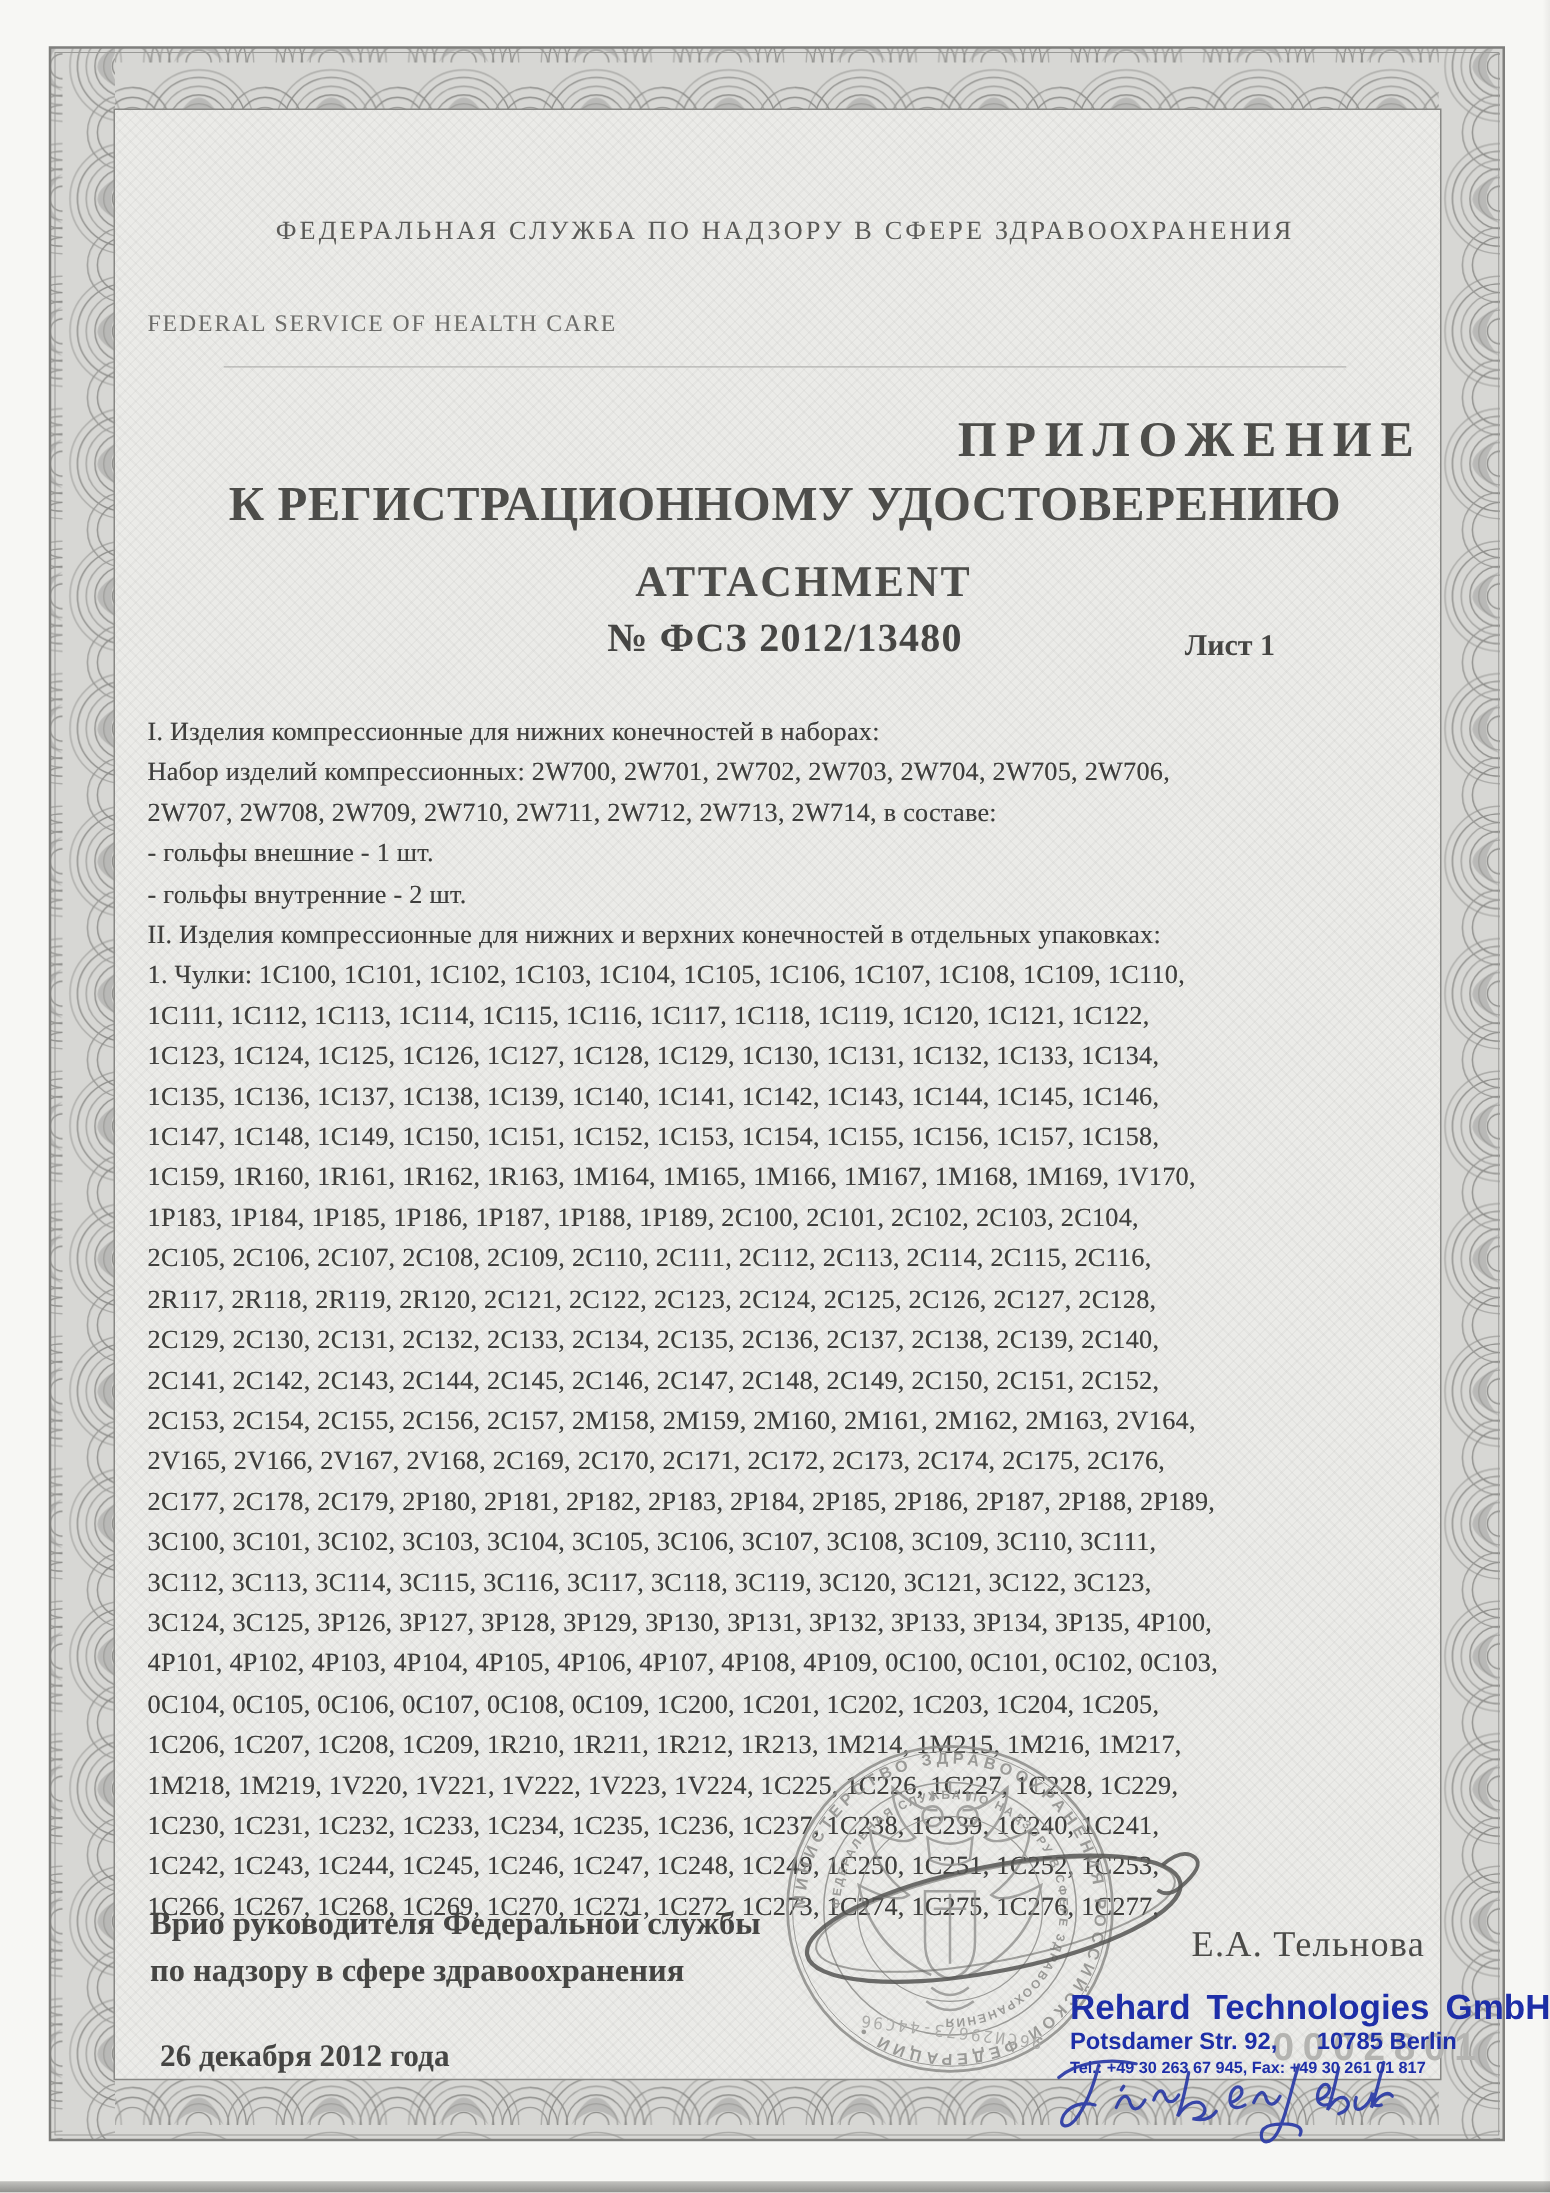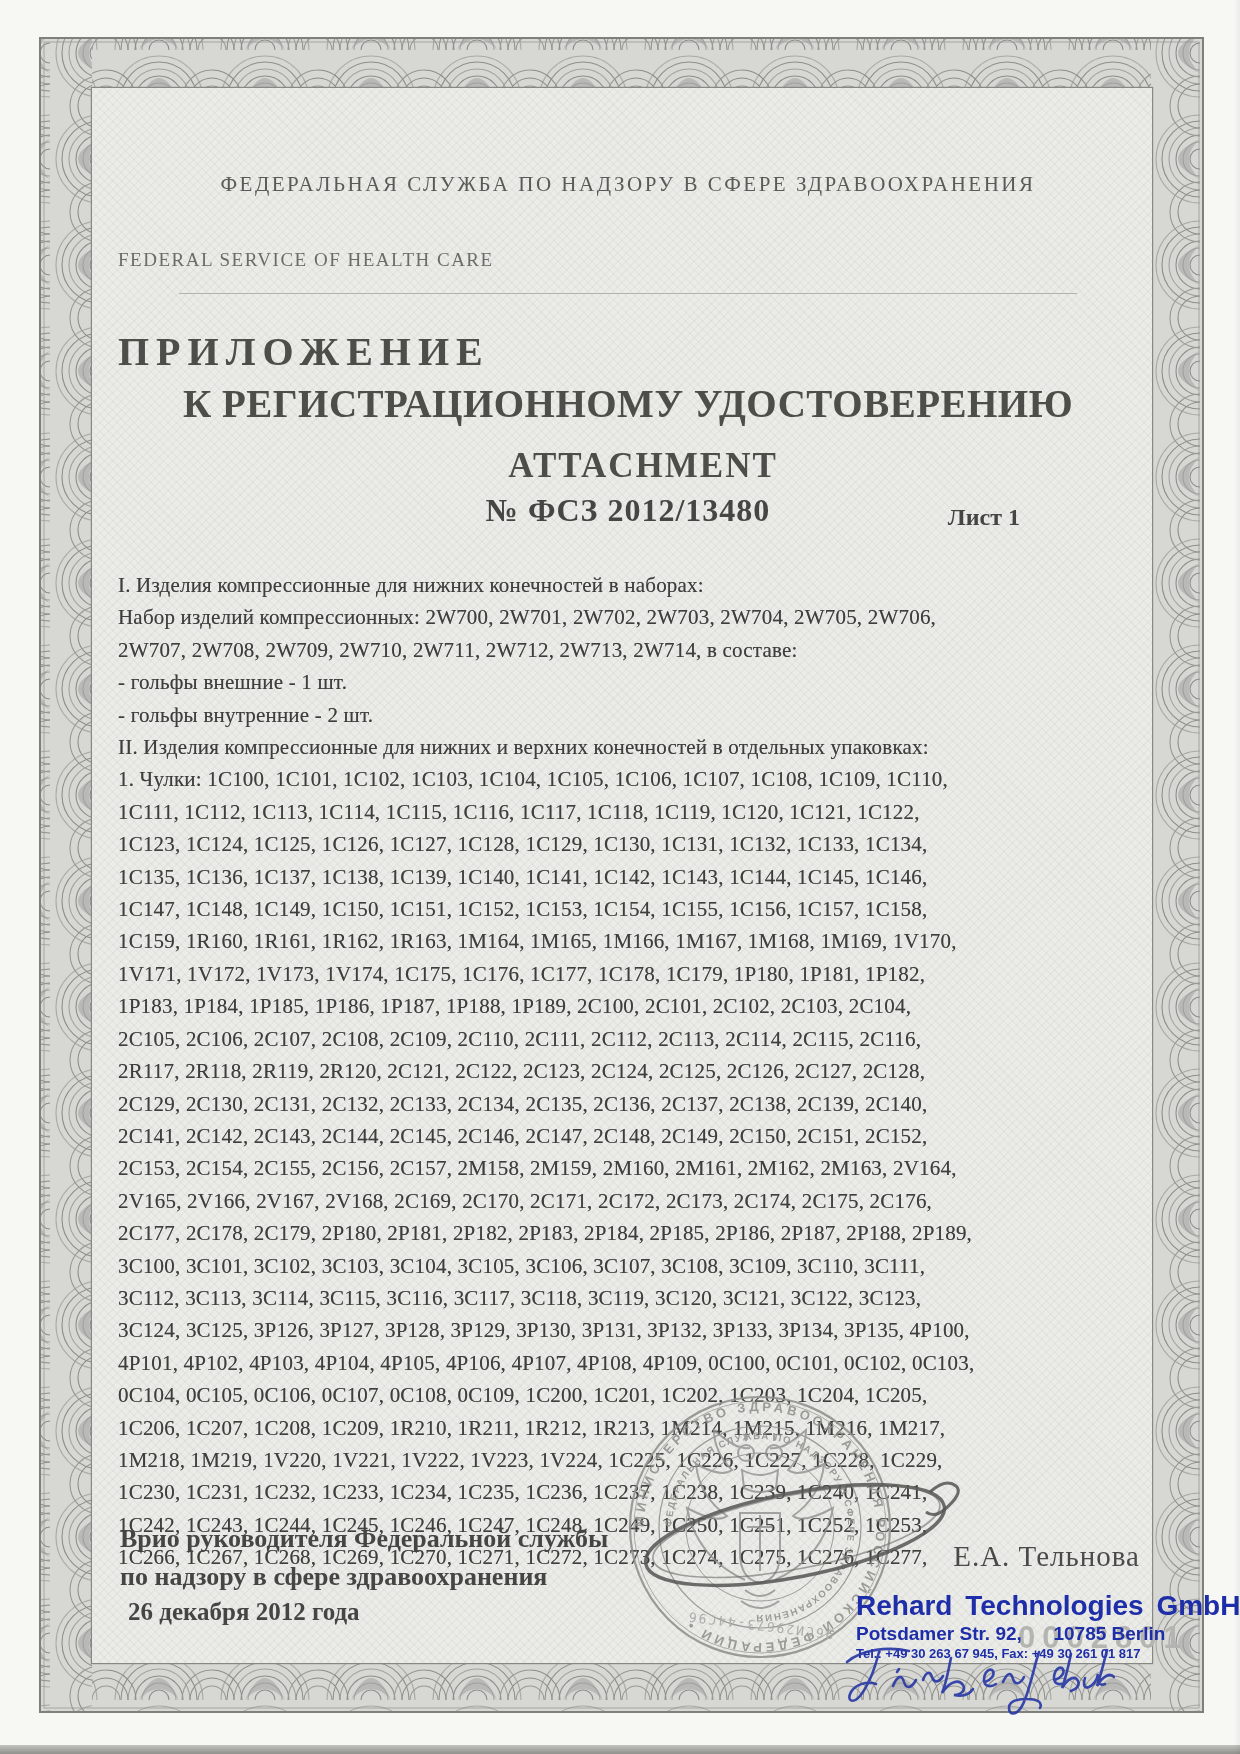--- a/index.html
+++ b/index.html
@@ -30,21 +30,21 @@
   .hdr-ru{
     text-align:center;color:#5a5a57;font-size:21px;letter-spacing:2.5px;
     margin:0 0 52px 0;white-space:nowrap;
   }
   .hdr-en{
     text-align:left;color:#6b6b68;font-size:19px;letter-spacing:1.5px;
     margin:16px 0 22px 0;
   }
   .rule{height:1px;background:#a5a5a2;width:88%;margin:0 auto 34px auto;opacity:.8;}
   .title1{
-    text-align:left;color:#4d4d4a;font-weight:bold;font-size:40px;
+    text-align:right;color:#4d4d4a;font-weight:bold;font-size:40px;
     letter-spacing:7px;margin:0;
   }
   .title2{
     text-align:center;color:#4d4d4a;font-weight:bold;font-size:39px;
     letter-spacing:.5px;margin:6px 0 0 0;white-space:nowrap;
   }
   .attach-row{position:relative;margin-top:20px;}
   .title-en{
     text-align:center;color:#4d4d4a;font-weight:bold;font-size:35px;
     letter-spacing:2px;margin:0 0 0 30px;
@@ -56,21 +56,21 @@
   .cert-no{
     text-align:center;color:#454543;font-weight:bold;font-size:32px;
     letter-spacing:1px;margin:6px 0 0 0;
   }
   .body-text{margin-top:40px;color:#3e3e3c;font-size:21px;line-height:32.4px;
     text-shadow:0 0 .5px rgba(62,62,60,.55);}
   .ln{white-space:nowrap;letter-spacing:.2px;}
   
   .sig-left{position:absolute;left:120px;top:1520px;z-index:4;color:#454543;
     font-weight:bold;font-size:26px;line-height:38px;z-index:4;}
-  .sig-date{position:absolute;left:128px;top:1598px;color:#454543;
+  .sig-date{position:absolute;left:128px;top:1632px;color:#454543;
     font-weight:bold;font-size:25px;z-index:4;}
   .sig-name{position:absolute;left:850px;top:1540px;width:290px;text-align:right;
     color:#4a4a48;font-weight:normal;font-size:29px;letter-spacing:1px;z-index:4;}
   
   .stamp{position:absolute;left:595px;top:1375px;z-index:3;opacity:.88;}
   
   .serial{
     position:absolute;left:1018px;top:1620px;z-index:3;
     font-family:"Liberation Sans","DejaVu Sans",sans-serif;
     font-size:31px;color:#b4b4b1;letter-spacing:7px;font-weight:bold;
@@ -156,21 +156,20 @@
       <div class="ln">2W707, 2W708, 2W709, 2W710, 2W711, 2W712, 2W713, 2W714, в составе:</div>
       <div class="ln">- гольфы внешние - 1 шт.</div>
       <div class="ln">- гольфы внутренние - 2 шт.</div>
       <div class="ln">II. Изделия компрессионные для нижних и верхних конечностей в отдельных упаковках:</div>
       <div class="ln">1. Чулки: 1C100, 1C101, 1C102, 1C103, 1C104, 1C105, 1C106, 1C107, 1C108, 1C109, 1C110,</div>
       <div class="ln">1C111, 1C112, 1C113, 1C114, 1C115, 1C116, 1C117, 1C118, 1C119, 1C120, 1C121, 1C122,</div>
       <div class="ln">1C123, 1C124, 1C125, 1C126, 1C127, 1C128, 1C129, 1C130, 1C131, 1C132, 1C133, 1C134,</div>
       <div class="ln">1C135, 1C136, 1C137, 1C138, 1C139, 1C140, 1C141, 1C142, 1C143, 1C144, 1C145, 1C146,</div>
       <div class="ln">1C147, 1C148, 1C149, 1C150, 1C151, 1C152, 1C153, 1C154, 1C155, 1C156, 1C157, 1C158,</div>
       <div class="ln">1C159, 1R160, 1R161, 1R162, 1R163, 1M164, 1M165, 1M166, 1M167, 1M168, 1M169, 1V170,</div>
-      <div class="ln">1V171, 1V172, 1V173, 1V174, 1C175, 1C176, 1C177, 1C178, 1C179, 1P180, 1P181, 1P182,</div>
       <div class="ln">1P183, 1P184, 1P185, 1P186, 1P187, 1P188, 1P189, 2C100, 2C101, 2C102, 2C103, 2C104,</div>
       <div class="ln">2C105, 2C106, 2C107, 2C108, 2C109, 2C110, 2C111, 2C112, 2C113, 2C114, 2C115, 2C116,</div>
       <div class="ln">2R117, 2R118, 2R119, 2R120, 2C121, 2C122, 2C123, 2C124, 2C125, 2C126, 2C127, 2C128,</div>
       <div class="ln">2C129, 2C130, 2C131, 2C132, 2C133, 2C134, 2C135, 2C136, 2C137, 2C138, 2C139, 2C140,</div>
       <div class="ln">2C141, 2C142, 2C143, 2C144, 2C145, 2C146, 2C147, 2C148, 2C149, 2C150, 2C151, 2C152,</div>
       <div class="ln">2C153, 2C154, 2C155, 2C156, 2C157, 2M158, 2M159, 2M160, 2M161, 2M162, 2M163, 2V164,</div>
       <div class="ln">2V165, 2V166, 2V167, 2V168, 2C169, 2C170, 2C171, 2C172, 2C173, 2C174, 2C175, 2C176,</div>
       <div class="ln">2C177, 2C178, 2C179, 2P180, 2P181, 2P182, 2P183, 2P184, 2P185, 2P186, 2P187, 2P188, 2P189,</div>
       <div class="ln">3C100, 3C101, 3C102, 3C103, 3C104, 3C105, 3C106, 3C107, 3C108, 3C109, 3C110, 3C111,</div>
       <div class="ln">3C112, 3C113, 3C114, 3C115, 3C116, 3C117, 3C118, 3C119, 3C120, 3C121, 3C122, 3C123,</div>

